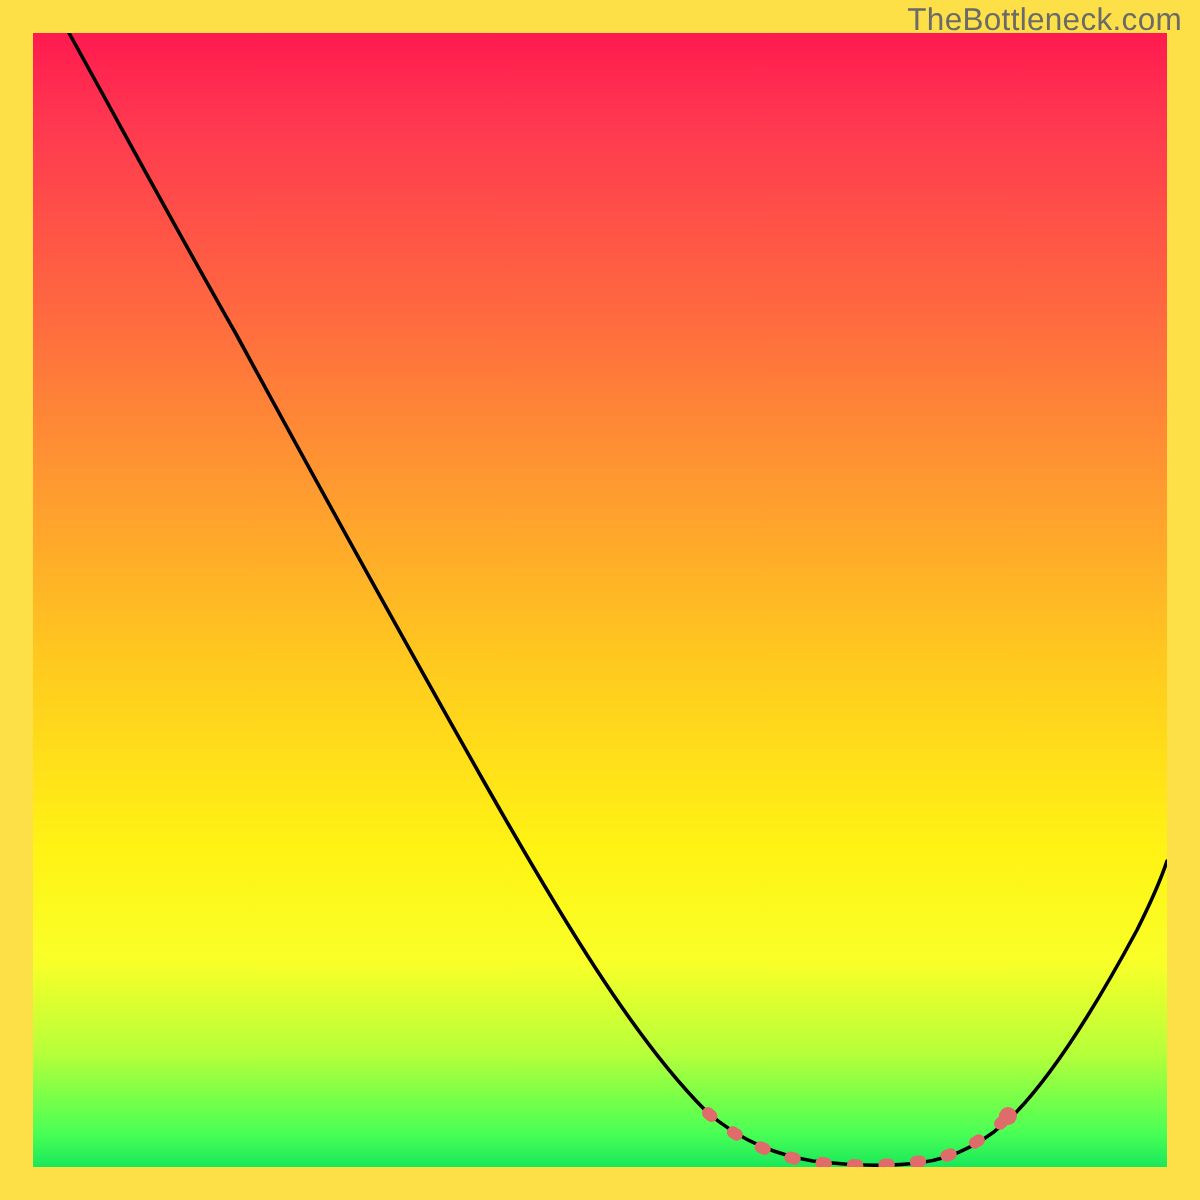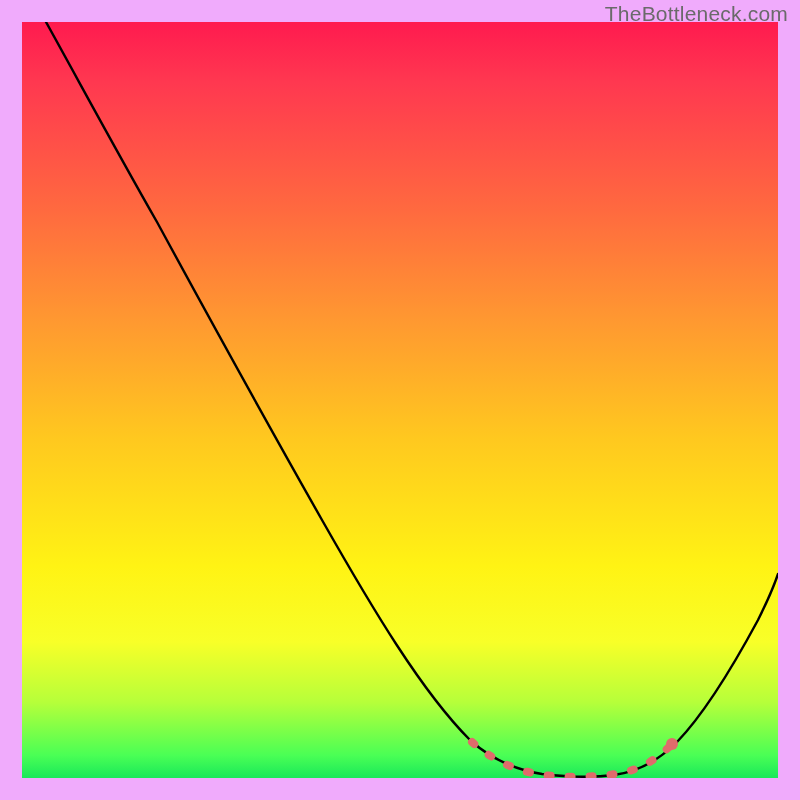--- a/index.html
+++ b/index.html
@@ -11,21 +11,21 @@
     overflow: hidden;
     position: relative;
     font-family: Arial, Helvetica, sans-serif;
   }
   .frame {
     position: absolute;
     left: 0;
     top: 0;
     width: 800px;
     height: 800px;
-    background: #f0abfc;
+    background: #fde047;
   }
   .plot-area {
     position: absolute;
     left: 22px;
     top: 22px;
     width: 756px;
     height: 756px;
     overflow: hidden;
   }
   .gradient {

